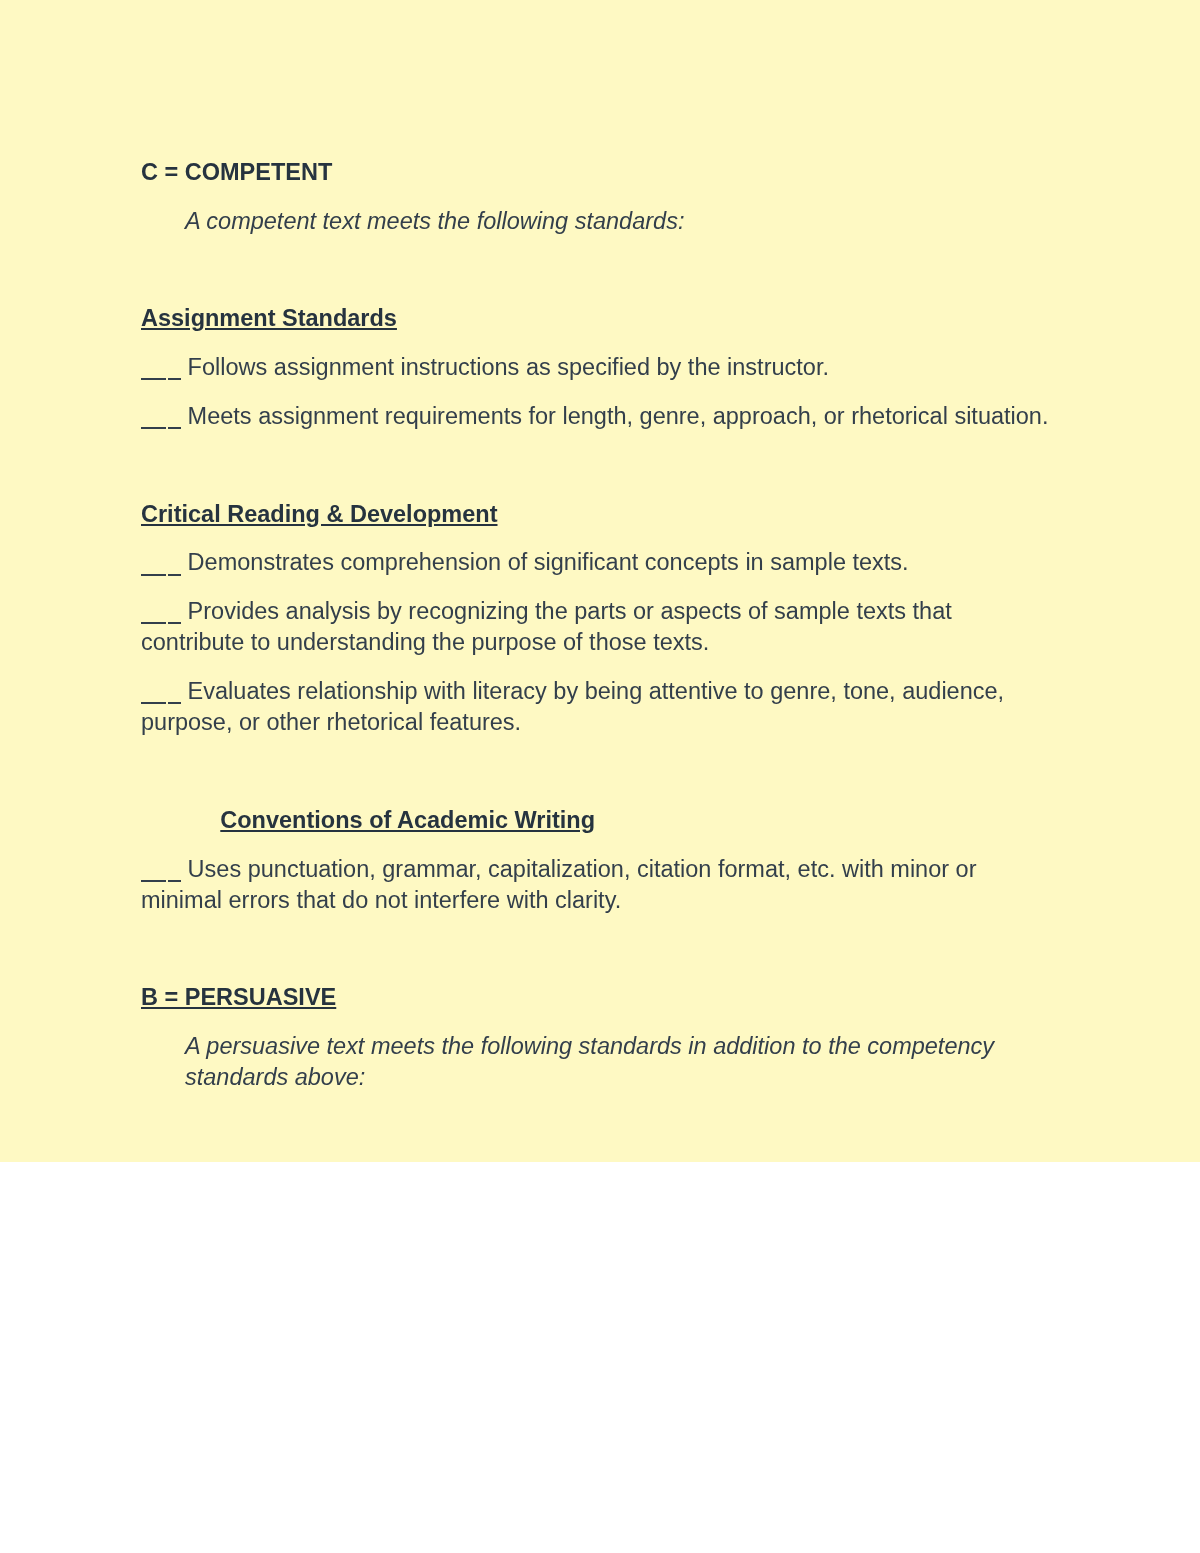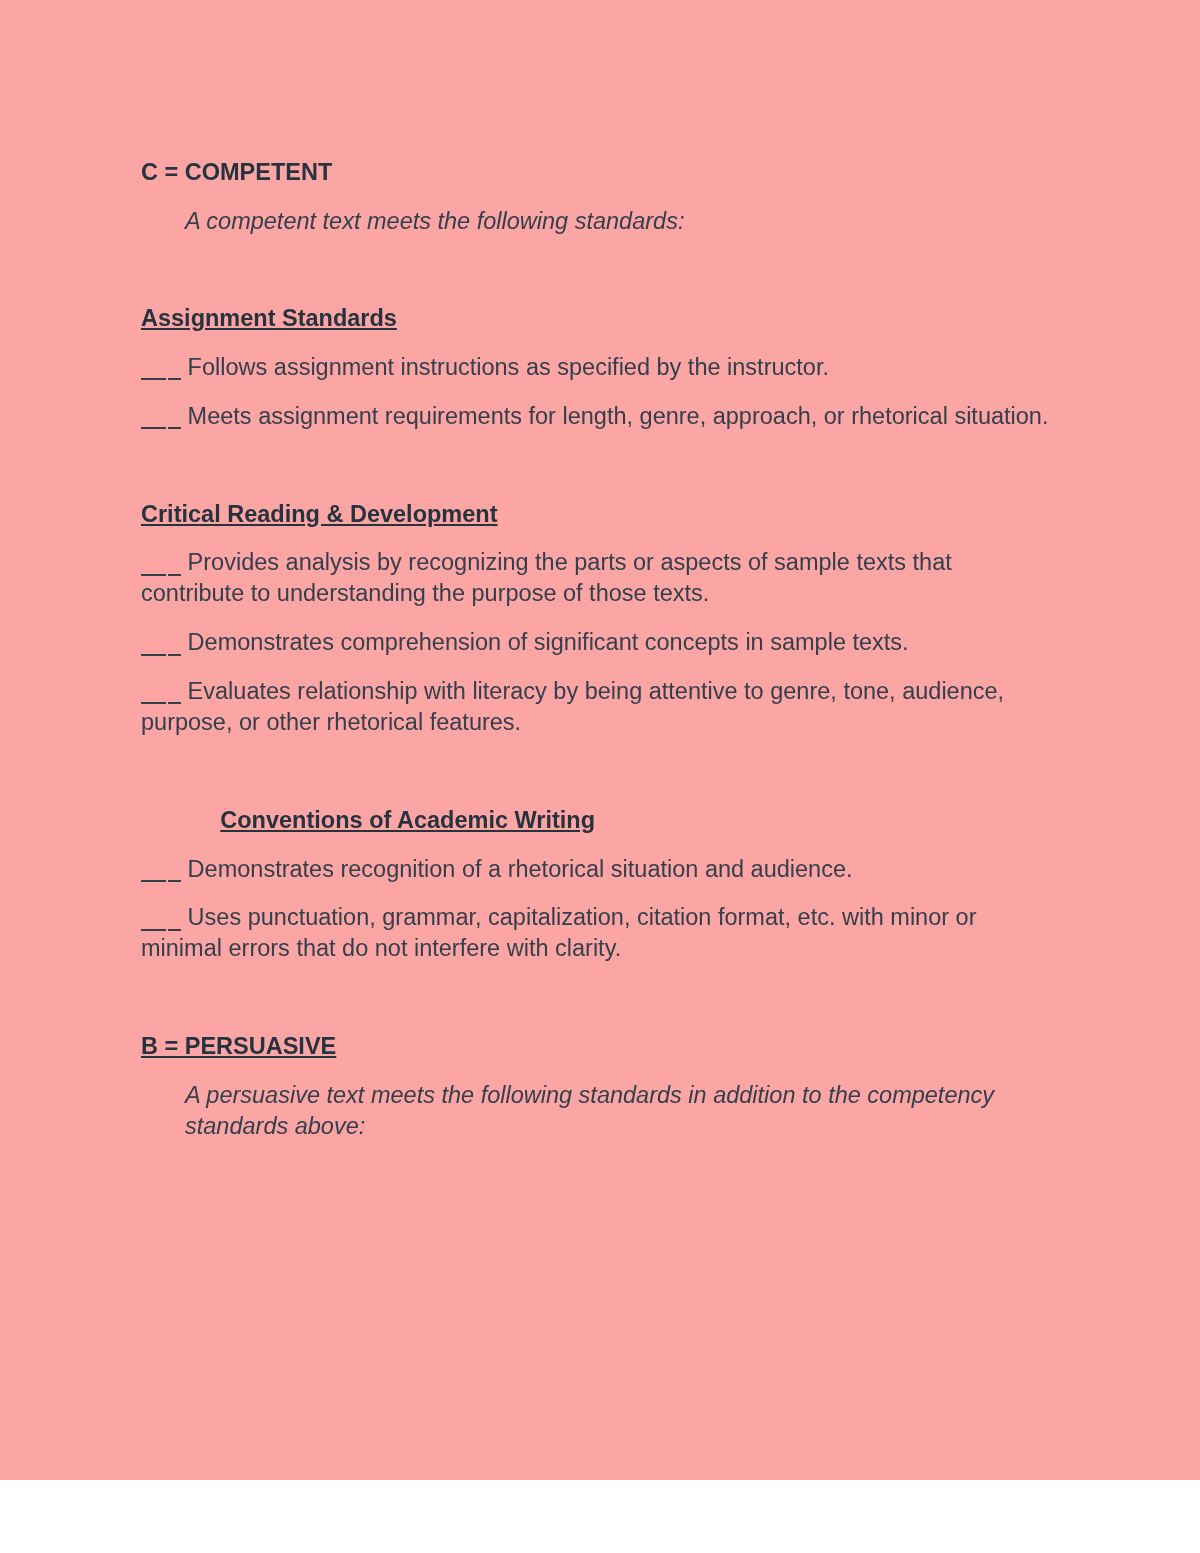--- a/index.html
+++ b/index.html
@@ -1,22 +1,22 @@
 <!DOCTYPE html>
 <html><head>
 <meta charset="utf-8">
 <title>C = COMPETENT</title>
 <style>
   html,body{margin:0;padding:0;background:#ffffff;}
   body{width:1200px;height:1553px;overflow:hidden;}
   .page{
     position:relative;
-    width:1200px;height:1480px;
+    width:1200px;height:1162px;
     box-sizing:border-box;
-    background:#fca5a5;
+    background:#fef9c3;
     overflow:hidden;
   }
   .doc-body{
     position:absolute;
     left:141px;
     top:157.2px;
     width:915px;
     font-family:"Liberation Sans",sans-serif;
     color:#333f4b;
     font-size:23.5px;
@@ -78,30 +78,29 @@
 
     <h2 class="section-gap">Assignment Standards</h2>
 
     <p><span class="blank-line"><span>___</span></span> Follows assignment instructions as specified by the instructor.</p>
 
 
     <p><span class="blank-line"><span>___</span></span> Meets assignment requirements for length, genre, approach, or rhetorical situation.</p>
 
     <h2 class="section-gap">Critical Reading &amp; Development</h2>
 
+    <p><span class="blank-line"><span>___</span></span> Demonstrates comprehension of significant concepts in sample texts.</p>
+
     <p><span class="blank-line"><span>___</span></span> Provides analysis by recognizing the parts or aspects of sample texts that contribute to understanding the purpose of those texts.</p>
-
-    <p><span class="blank-line"><span>___</span></span> Demonstrates comprehension of significant concepts in sample texts.</p>
 
 
     <p><span class="blank-line"><span>___</span></span> Evaluates relationship with literacy by being attentive to genre, tone, audience, purpose, or other rhetorical features.</p>
 
     <h2 class="section-gap indented">Conventions of Academic Writing</h2>
 
-    <p><span class="blank-line"><span>___</span></span> Demonstrates recognition of a rhetorical situation and audience.</p>
 
 
     <p><span class="blank-line"><span>___</span></span> Uses punctuation, grammar, capitalization, citation format, etc. with minor or minimal errors that do not interfere with clarity.</p>
 
     <h2 class="section-gap">B = PERSUASIVE</h2>
 
     <p class="em">A persuasive text meets the following standards in addition to the competency standards above:</p>
 
   </div>
 </div>

